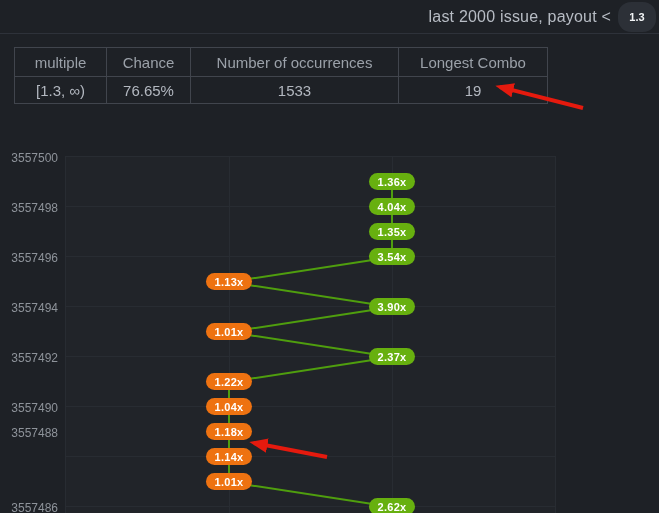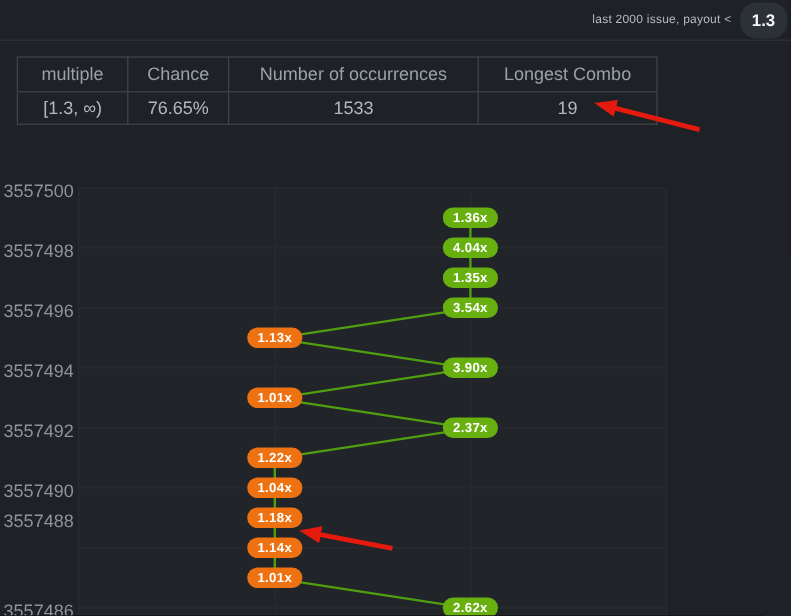--- a/index.html
+++ b/index.html
@@ -13,45 +13,45 @@
     position:relative; width:659px; height:513px; overflow:hidden;
     background:var(--page-bg);
     font-family:"Liberation Sans","DejaVu Sans",sans-serif;
   }
   
   .topbar{
     position:absolute; left:0; top:0; right:0; height:33px;
     display:flex; align-items:center; justify-content:flex-end; gap:7px; padding-right:3px;
     box-sizing:border-box;
   }
-  .topbar-label{ color:var(--topbar-text); font-size:10px; letter-spacing:.2px; }
+  .topbar-label{ color:var(--topbar-text); font-size:16px; letter-spacing:.2px; }
   .threshold-pill{
     min-width:38px; height:25px; border-radius:13px; background:var(--threshold-bg);
-    color:var(--threshold-text); font-size:14px; font-weight:700;
+    color:var(--threshold-text); font-size:11px; font-weight:700;
     display:flex; align-items:center; justify-content:center; padding:15px 10px; box-sizing:border-box;
     cursor:pointer;
   }
   .divider{ position:absolute; left:0; top:33px; width:659px; height:1px; background:var(--divider); }
   
   table.stats{
     position:absolute; left:14px; top:47px; width:533px;
     border-collapse:collapse; table-layout:fixed;
     font-size:15px; color:var(--text-primary);border-radius:11px;
   }
   table.stats th, table.stats td{
     border:1px solid var(--table-border); text-align:center; font-weight:400; padding:0;
   }
   table.stats th{ height:28px; color:var(--text-secondary); }
   table.stats td{ height:26px; }
   
   .chart{ position:absolute; inset:0; pointer-events:none; }
   .chart svg{ position:absolute; left:0; top:0; }
   .tick-label{
     position:absolute; left:3px; width:55px; text-align:right;
-    font-size:15px; color:var(--tick-text); pointer-events:none;
+    font-size:12px; color:var(--tick-text); pointer-events:none;
   }
   .badge{
     position:absolute; width:46px; height:17px; border-radius:9px;
     display:flex; align-items:center; justify-content:center;
     font-size:11px; font-weight:700; color:#fff; letter-spacing:.3px;
     pointer-events:auto; cursor:default; box-sizing:border-box;
   }
   .badge.low{ background:var(--badge-low); }
   .badge.high{ background:var(--badge-high); }
   .arrows{ position:absolute; inset:0; pointer-events:none; }

